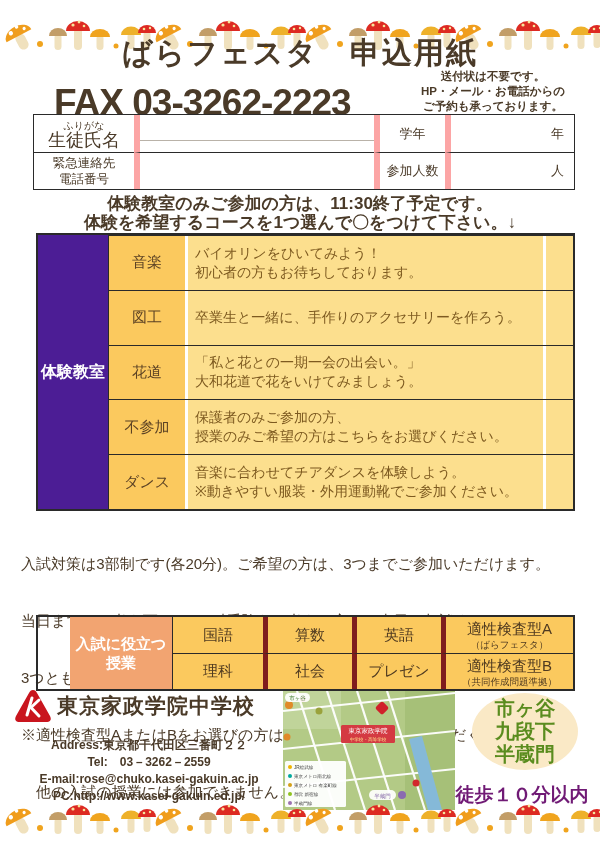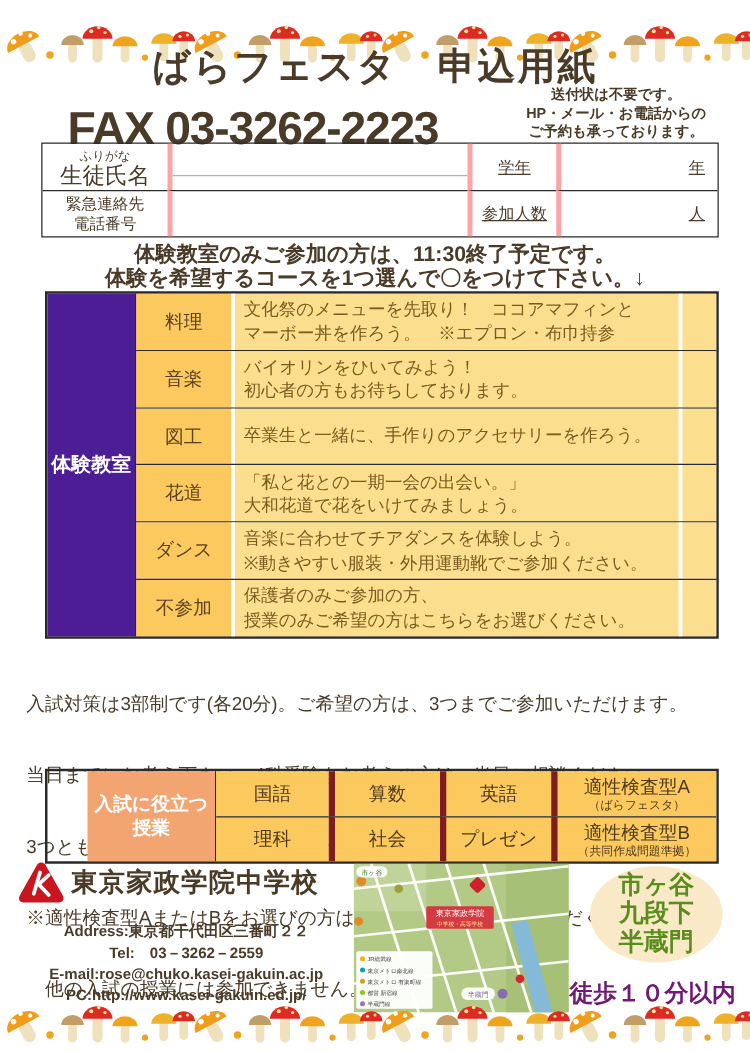--- a/index.html
+++ b/index.html
@@ -20,21 +20,21 @@
   .fax-note { position:absolute; top:69px; left:404px; width:178px; text-align:center;
               font-size:11.5px; font-weight:bold; line-height:15px; }
 
   
   .form-table { position:absolute; left:33px; top:114px; width:542px; height:76px;
                 border:1px solid #2a2a2a; box-sizing:border-box;
                 display:grid; grid-template-columns:100px 240px 71px 1fr;
                 grid-template-rows:1fr 1fr; font-size:13px; }
   .fcell { box-sizing:border-box; position:relative; display:flex;
            align-items:center; justify-content:center; }
-  .fcell.bl { border-left:4px solid #fca5a5;text-decoration:underline; }
+  .fcell.bl { border-left:6px solid #fca5a5; }
   .fcell.bt { border-top:1px solid #2a2a2a; }
   .fcell .stack { width:100%; text-align:center; }
   .furigana { font-size:10px; line-height:13px; }
   .name-label { font-size:18px; line-height:16px; }
   .write-line { position:absolute; left:0; right:0; top:25px; border-top:1px solid #b9b2a8; }
   .unit-cell { justify-content:flex-end; padding-right:10px; }
   .two-line { white-space:pre-line; text-align:center; font-size:12.5px; line-height:16px; }
 
   
   .notice { position:absolute; top:194px; left:0; width:100%; text-align:center;
@@ -179,53 +179,47 @@
   </div>
 
   <div class="notice">
     <div>体験教室のみご参加の方は、11:30終了予定です。</div>
     <div>体験を希望するコースを1つ選んで〇をつけて下さい。↓</div>
   </div>
 
   <div class="taiken-table">
     <div class="taiken-head">体験教室</div>
     <div class="taiken-body">
-      <div class="trow first">
-        <div class="course">料理</div>
-        <div class="desc">文化祭のメニューを先取り！　ココアマフィンと
-マーボー丼を作ろう。　※エプロン・布巾持参</div>
-        <div class="sel"></div>
-      </div>
       <div class="trow">
         <div class="course">音楽</div>
         <div class="desc">バイオリンをひいてみよう！
 初心者の方もお待ちしております。</div>
         <div class="sel"></div>
       </div>
       <div class="trow">
         <div class="course">図工</div>
         <div class="desc">卒業生と一緒に、手作りのアクセサリーを作ろう。</div>
         <div class="sel"></div>
       </div>
       <div class="trow">
         <div class="course">花道</div>
         <div class="desc">「私と花との一期一会の出会い。」
 大和花道で花をいけてみましょう。</div>
         <div class="sel"></div>
       </div>
       <div class="trow">
+        <div class="course">不参加</div>
+        <div class="desc">保護者のみご参加の方、
+授業のみご希望の方はこちらをお選びください。</div>
+        <div class="sel"></div>
+      </div>
+      <div class="trow">
         <div class="course">ダンス</div>
         <div class="desc">音楽に合わせてチアダンスを体験しよう。
 ※動きやすい服装・外用運動靴でご参加ください。</div>
-        <div class="sel"></div>
-      </div>
-      <div class="trow">
-        <div class="course">不参加</div>
-        <div class="desc">保護者のみご参加の方、
-授業のみご希望の方はこちらをお選びください。</div>
         <div class="sel"></div>
       </div>
     </div>
   </div>
 
   <div class="info">
     <div>入試対策は3部制です(各20分)。ご希望の方は、3つまでご参加いただけます。</div>
     <div>当日までにお考え下さい。4科受験をお考えの方は、当日ご相談ください。</div>
     <div>3つともご参加の方は、12:30終了予定です。</div>
     <div>※適性検査型AまたはBをお選びの方は、Ⅰ～Ⅲすべて聞いていただくため、</div>

